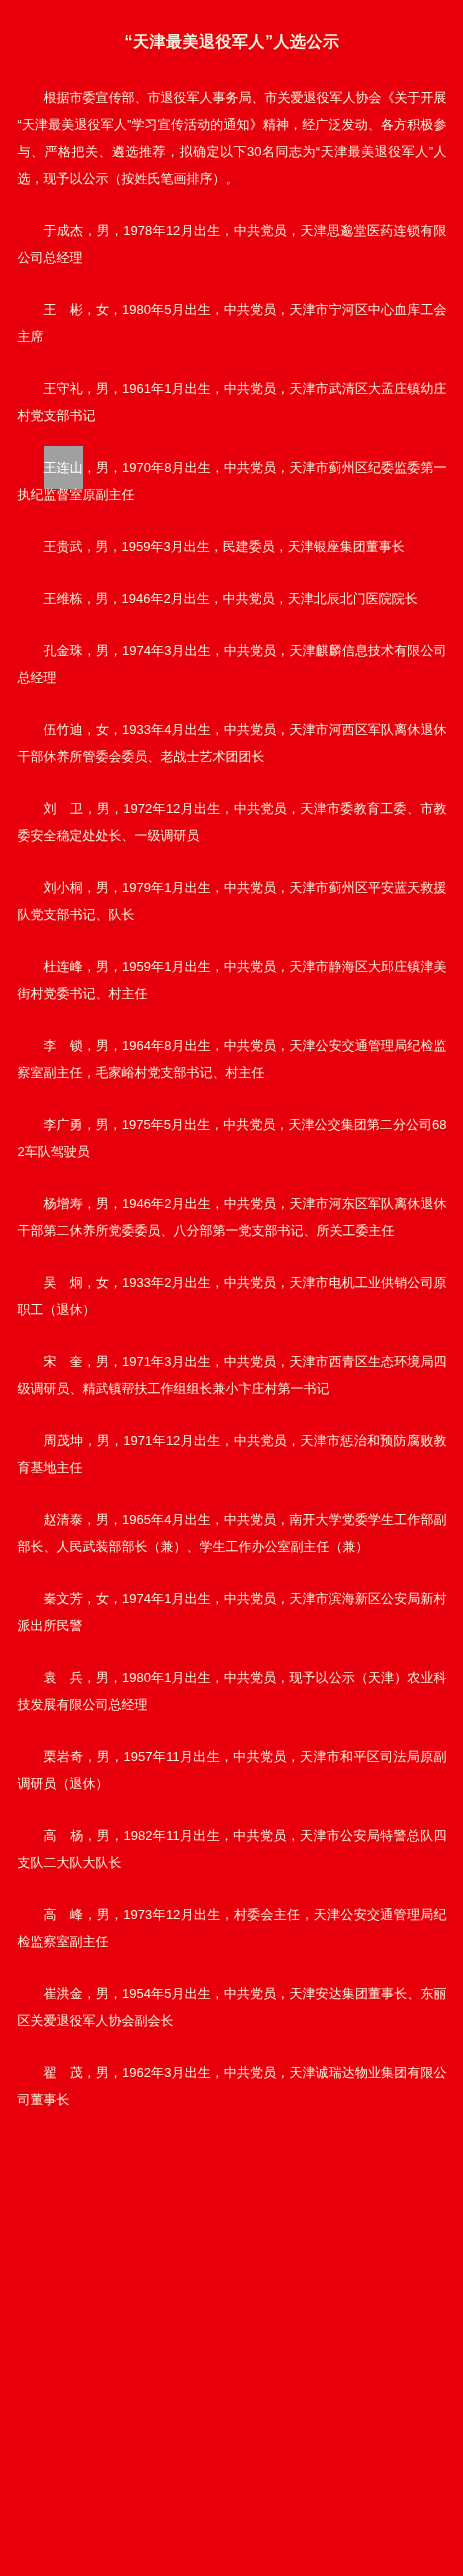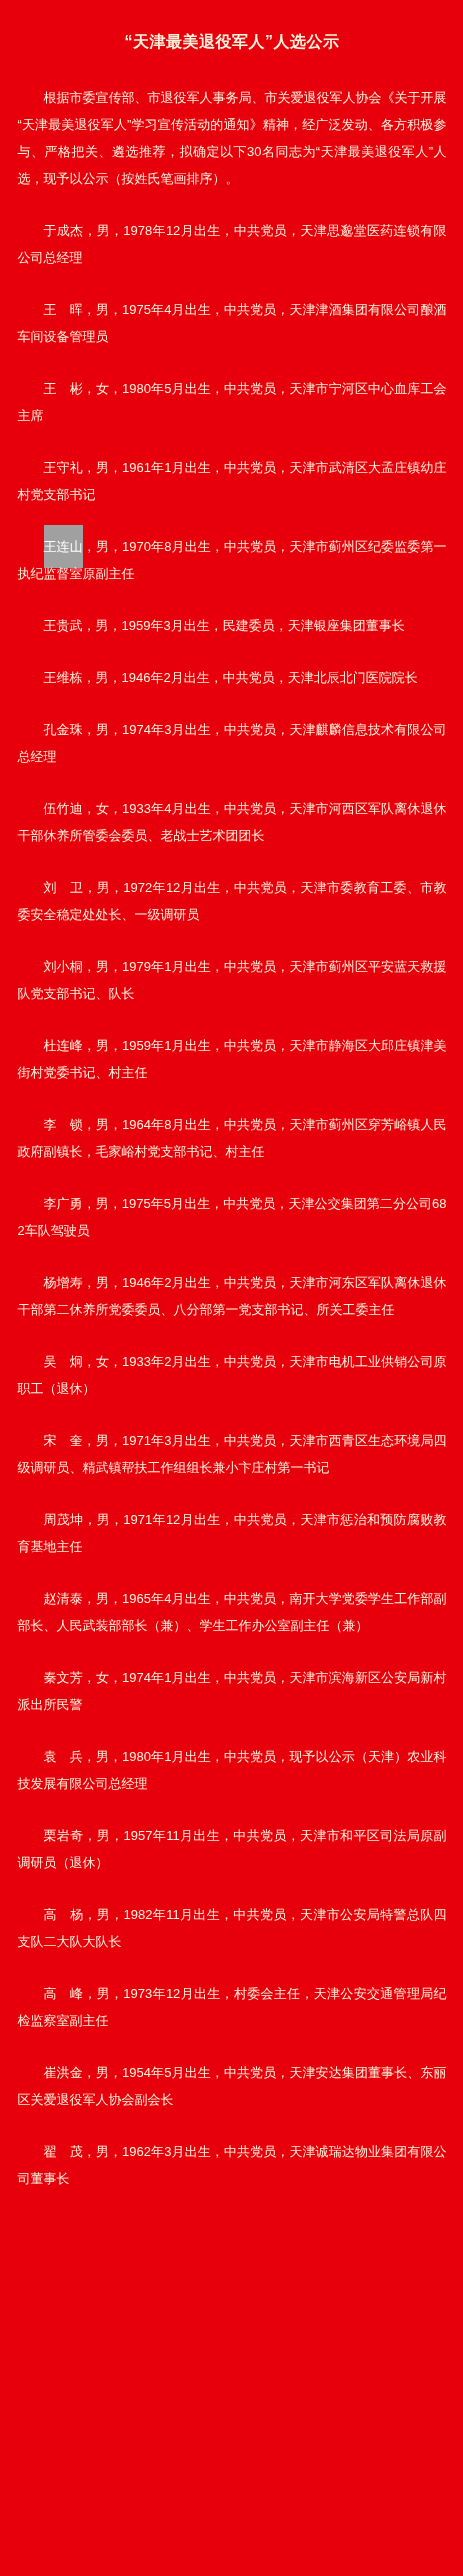--- a/index.html
+++ b/index.html
@@ -42,21 +42,20 @@
 
 <div class="page">
   <h1 class="doc-title">“天津最美退役军人”人选公示</h1>
 
   <p class="para">根据市委宣传部、市退役军人事务局、市关爱退役军人协会《关于开展“天津最美退役军人”学习宣传活动的通知》精神，经广泛发动、各方积极参与、严格把关、遴选推荐，拟确定以下30名同志为“天津最美退役军人”人选，现予以公示（按姓氏笔画排序）。</p>
 
   <div id="people">
 
   <p class="para"><span>于成杰</span><span>，男，1978年12月出生，中共党员，天津思邈堂医药连锁有限公司总经理</span></p>
 
-  <p class="para"><span>王　晖</span><span>，男，1975年4月出生，中共党员，天津津酒集团有限公司酿酒车间设备管理员</span></p>
 
   <p class="para"><span>王　彬</span><span>，女，1980年5月出生，中共党员，天津市宁河区中心血库工会主席</span></p>
 
   <p class="para"><span>王守礼</span><span>，男，1961年1月出生，中共党员，天津市武清区大孟庄镇幼庄村党支部书记</span></p>
 
   <p class="para"><span class="hl">王连山</span><span>，男，1970年8月出生，中共党员，天津市蓟州区纪委监委第一执纪监督室原副主任</span></p>
 
   <p class="para"><span>王贵武</span><span>，男，1959年3月出生，民建委员，天津银座集团董事长</span></p>
 
   <p class="para"><span>王维栋</span><span>，男，1946年2月出生，中共党员，天津北辰北门医院院长</span></p>
@@ -64,21 +63,21 @@
   <p class="para"><span>孔金珠</span><span>，男，1974年3月出生，中共党员，天津麒麟信息技术有限公司总经理</span></p>
 
   <p class="para"><span>伍竹迪</span><span>，女，1933年4月出生，中共党员，天津市河西区军队离休退休干部休养所管委会委员、老战士艺术团团长</span></p>
 
   <p class="para"><span>刘　卫</span><span>，男，1972年12月出生，中共党员，天津市委教育工委、市教委安全稳定处处长、一级调研员</span></p>
 
   <p class="para"><span>刘小桐</span><span>，男，1979年1月出生，中共党员，天津市蓟州区平安蓝天救援队党支部书记、队长</span></p>
 
   <p class="para"><span>杜连峰</span><span>，男，1959年1月出生，中共党员，天津市静海区大邱庄镇津美街村党委书记、村主任</span></p>
 
-  <p class="para"><span>李　锁</span><span>，男，1964年8月出生，中共党员，天津市蓟州区穿芳峪镇人民政府副镇长，毛家峪村党支部书记、村主任</span></p>
+  <p class="para"><span>李　锁</span><span>，男，1964年8月出生，中共党员，天津公安交通管理局纪检监察室副主任，毛家峪村党支部书记、村主任</span></p>
 
   <p class="para"><span>李广勇</span><span>，男，1975年5月出生，中共党员，天津公交集团第二分公司682车队驾驶员</span></p>
 
 
 
   <p class="para"><span>杨增寿</span><span>，男，1946年2月出生，中共党员，天津市河东区军队离休退休干部第二休养所党委委员、八分部第一党支部书记、所关工委主任</span></p>
 
   <p class="para"><span>吴　炯</span><span>，女，1933年2月出生，中共党员，天津市电机工业供销公司原职工（退休）</span></p>
 
   <p class="para"><span>宋　奎</span><span>，男，1971年3月出生，中共党员，天津市西青区生态环境局四级调研员、精武镇帮扶工作组组长兼小卞庄村第一书记</span></p>

